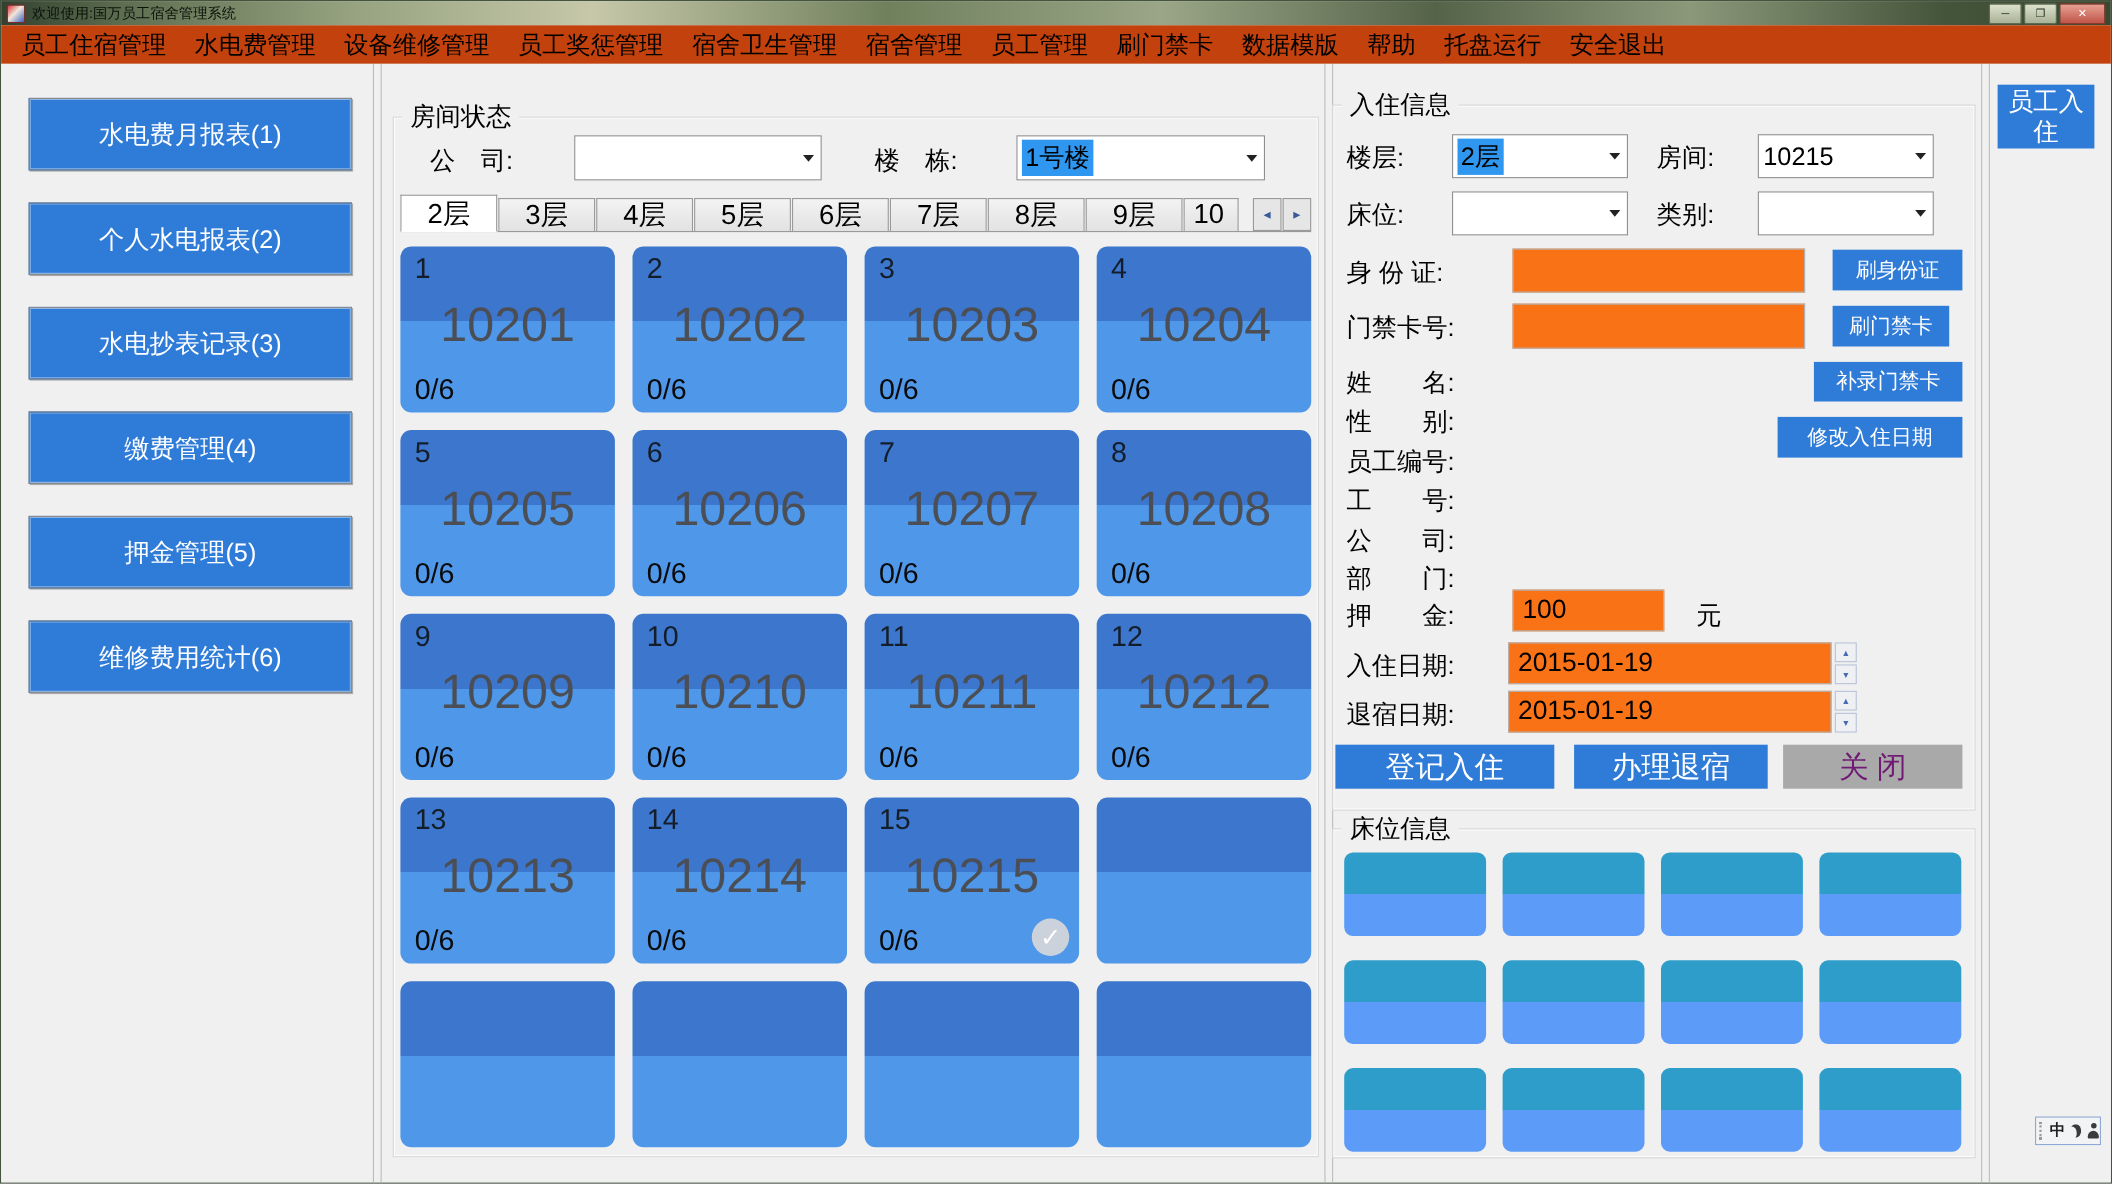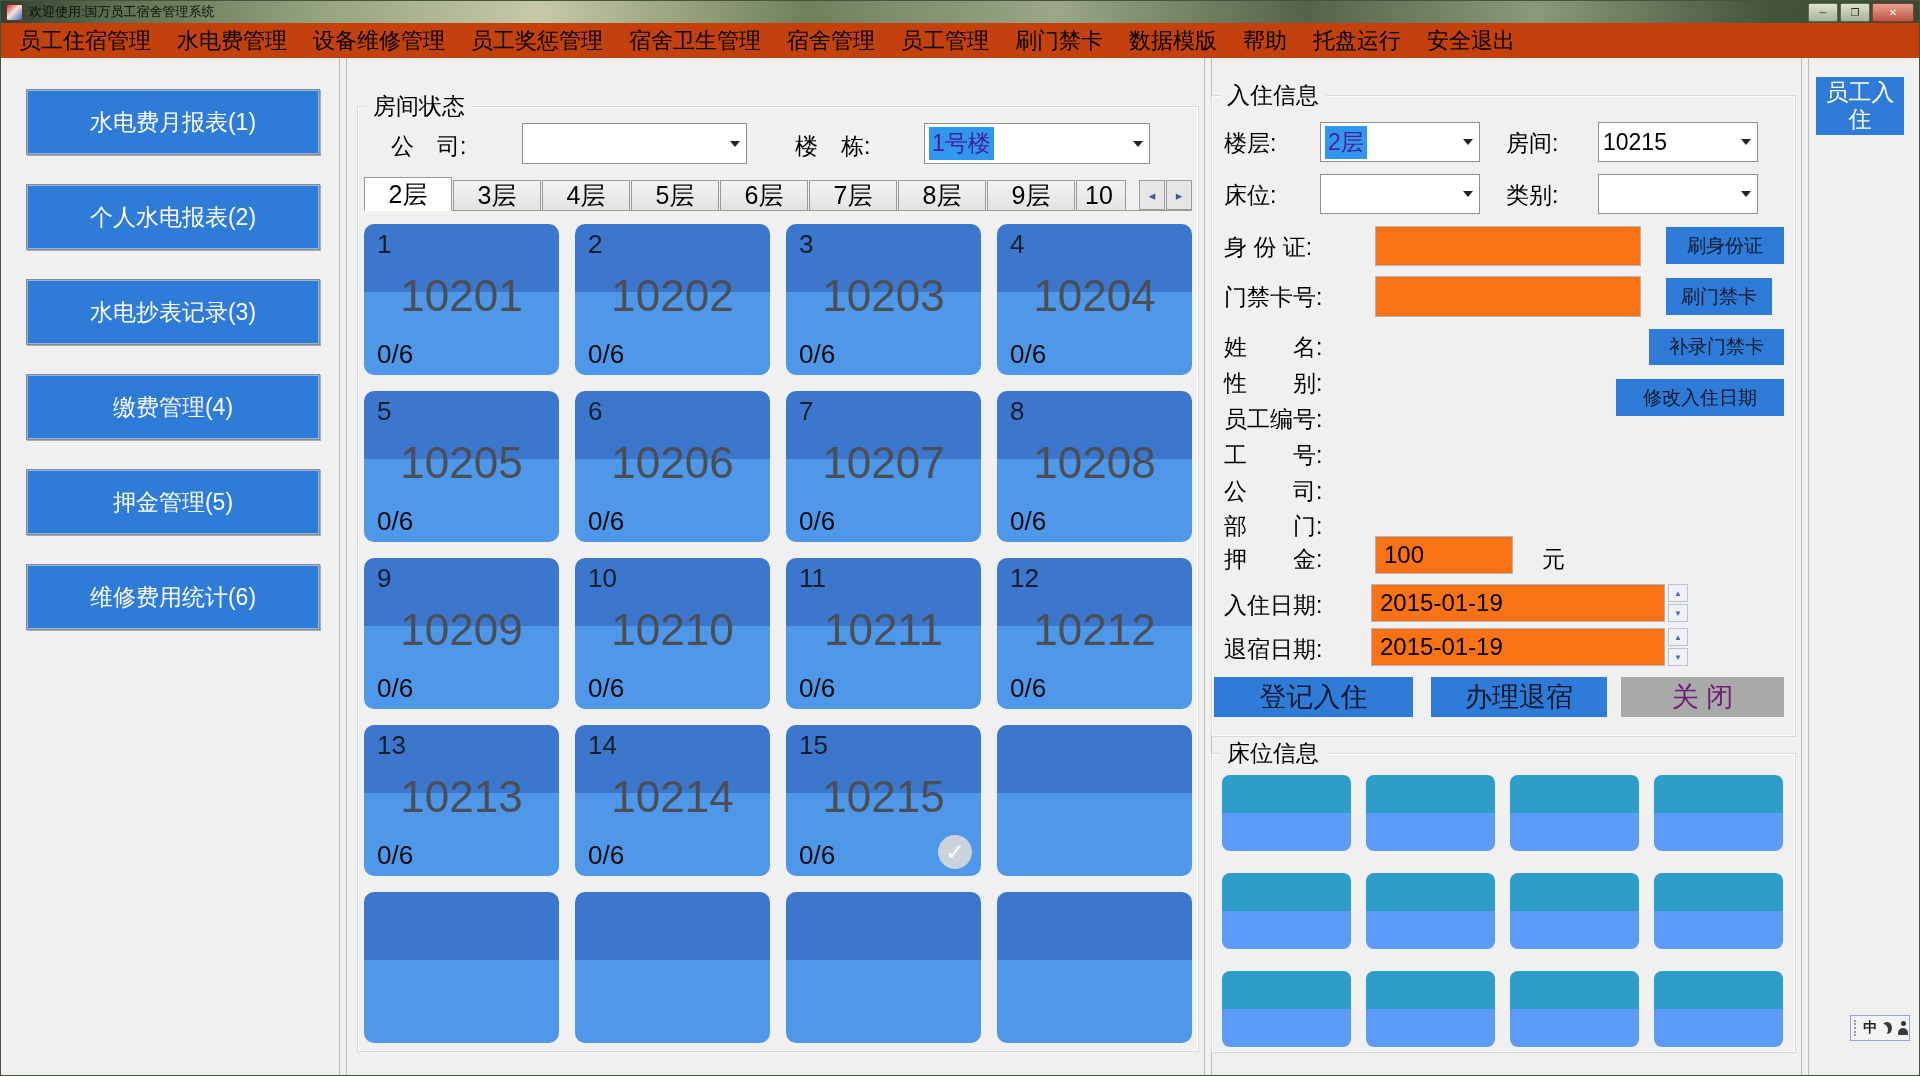--- a/index.html
+++ b/index.html
@@ -38,30 +38,30 @@
     display:flex; align-items:center; justify-content:center;
     border:1px solid #8a8a8a; box-shadow:inset 0 0 0 1px rgba(255,255,255,.45), 1px 1px 0 #aaa; cursor:pointer; }
   
   .groupbox { position:absolute; border:1px solid #d9d9d9; box-shadow:inset 0 0 0 1px #fdfdfd; }
   .gb-label { position:absolute; top:-16px; left:8px; background:#f0f0f0; padding:0 7px; font-size:23px; white-space:nowrap; }
   .lbl { position:absolute; font-size:23px; white-space:pre; }
   
   .combo { position:absolute; background:#fff; border:1px solid #8f8f8f; box-sizing:border-box;
     display:flex; align-items:center; padding:2px 6px 2px 4px; }
   .combo .val { font-size:23px; white-space:nowrap; overflow:hidden; }
-  .combo .val.hl { background:#2f97ef; color:#4c1d95; padding:1px 3px; }
+  .combo .val.hl { background:#2f97ef; color:#000000; padding:1px 3px; }
   .dd-arrow { margin-left:auto; width:0; height:0;
     border-left:5px solid transparent; border-right:5px solid transparent; border-top:6px solid #222; }
   .tbox { position:absolute; background:#f97316; border:1px solid #b3b3b3; box-sizing:border-box;
     font-size:24px; display:flex; align-items:center; padding-left:8px; }
   .spin { position:absolute; display:flex; flex-direction:column; gap:2px; }
   .spin-btn { width:20px; height:18px; box-sizing:border-box; border:1px solid #b9c3d6; background:#eef0f4;
     color:#4a6ab0; font-size:8px; display:flex; align-items:center; justify-content:center; }
   
-  .bbtn { position:absolute; background:#2e7bd8; color:#0f172a; border:none; box-sizing:border-box;
+  .bbtn { position:absolute; background:#2e7bd8; color:#ffffff; border:none; box-sizing:border-box;
     display:flex; align-items:center; justify-content:center; font-size:19px; cursor:pointer; white-space:pre; }
   .bbtn.big { font-size:27px; }
   .gbtn { position:absolute; background:#a9a9a9; color:#701a75; box-sizing:border-box;
     display:flex; align-items:center; justify-content:center; font-size:27px; cursor:pointer; white-space:pre; }
   
   .tabstrip { position:absolute; left:6px; top:70px; width:828px; height:34px;
     display:flex; align-items:flex-end; border-bottom:1px solid #9a9a9a; box-sizing:border-box; }
   .tab { width:88px; height:30px; box-sizing:border-box; background:linear-gradient(#f3f3f3,#e2e2e2);
     border:1px solid #9a9a9a; border-bottom:none; margin-right:1px;
     display:flex; align-items:center; justify-content:center; font-size:25px; cursor:pointer; }

